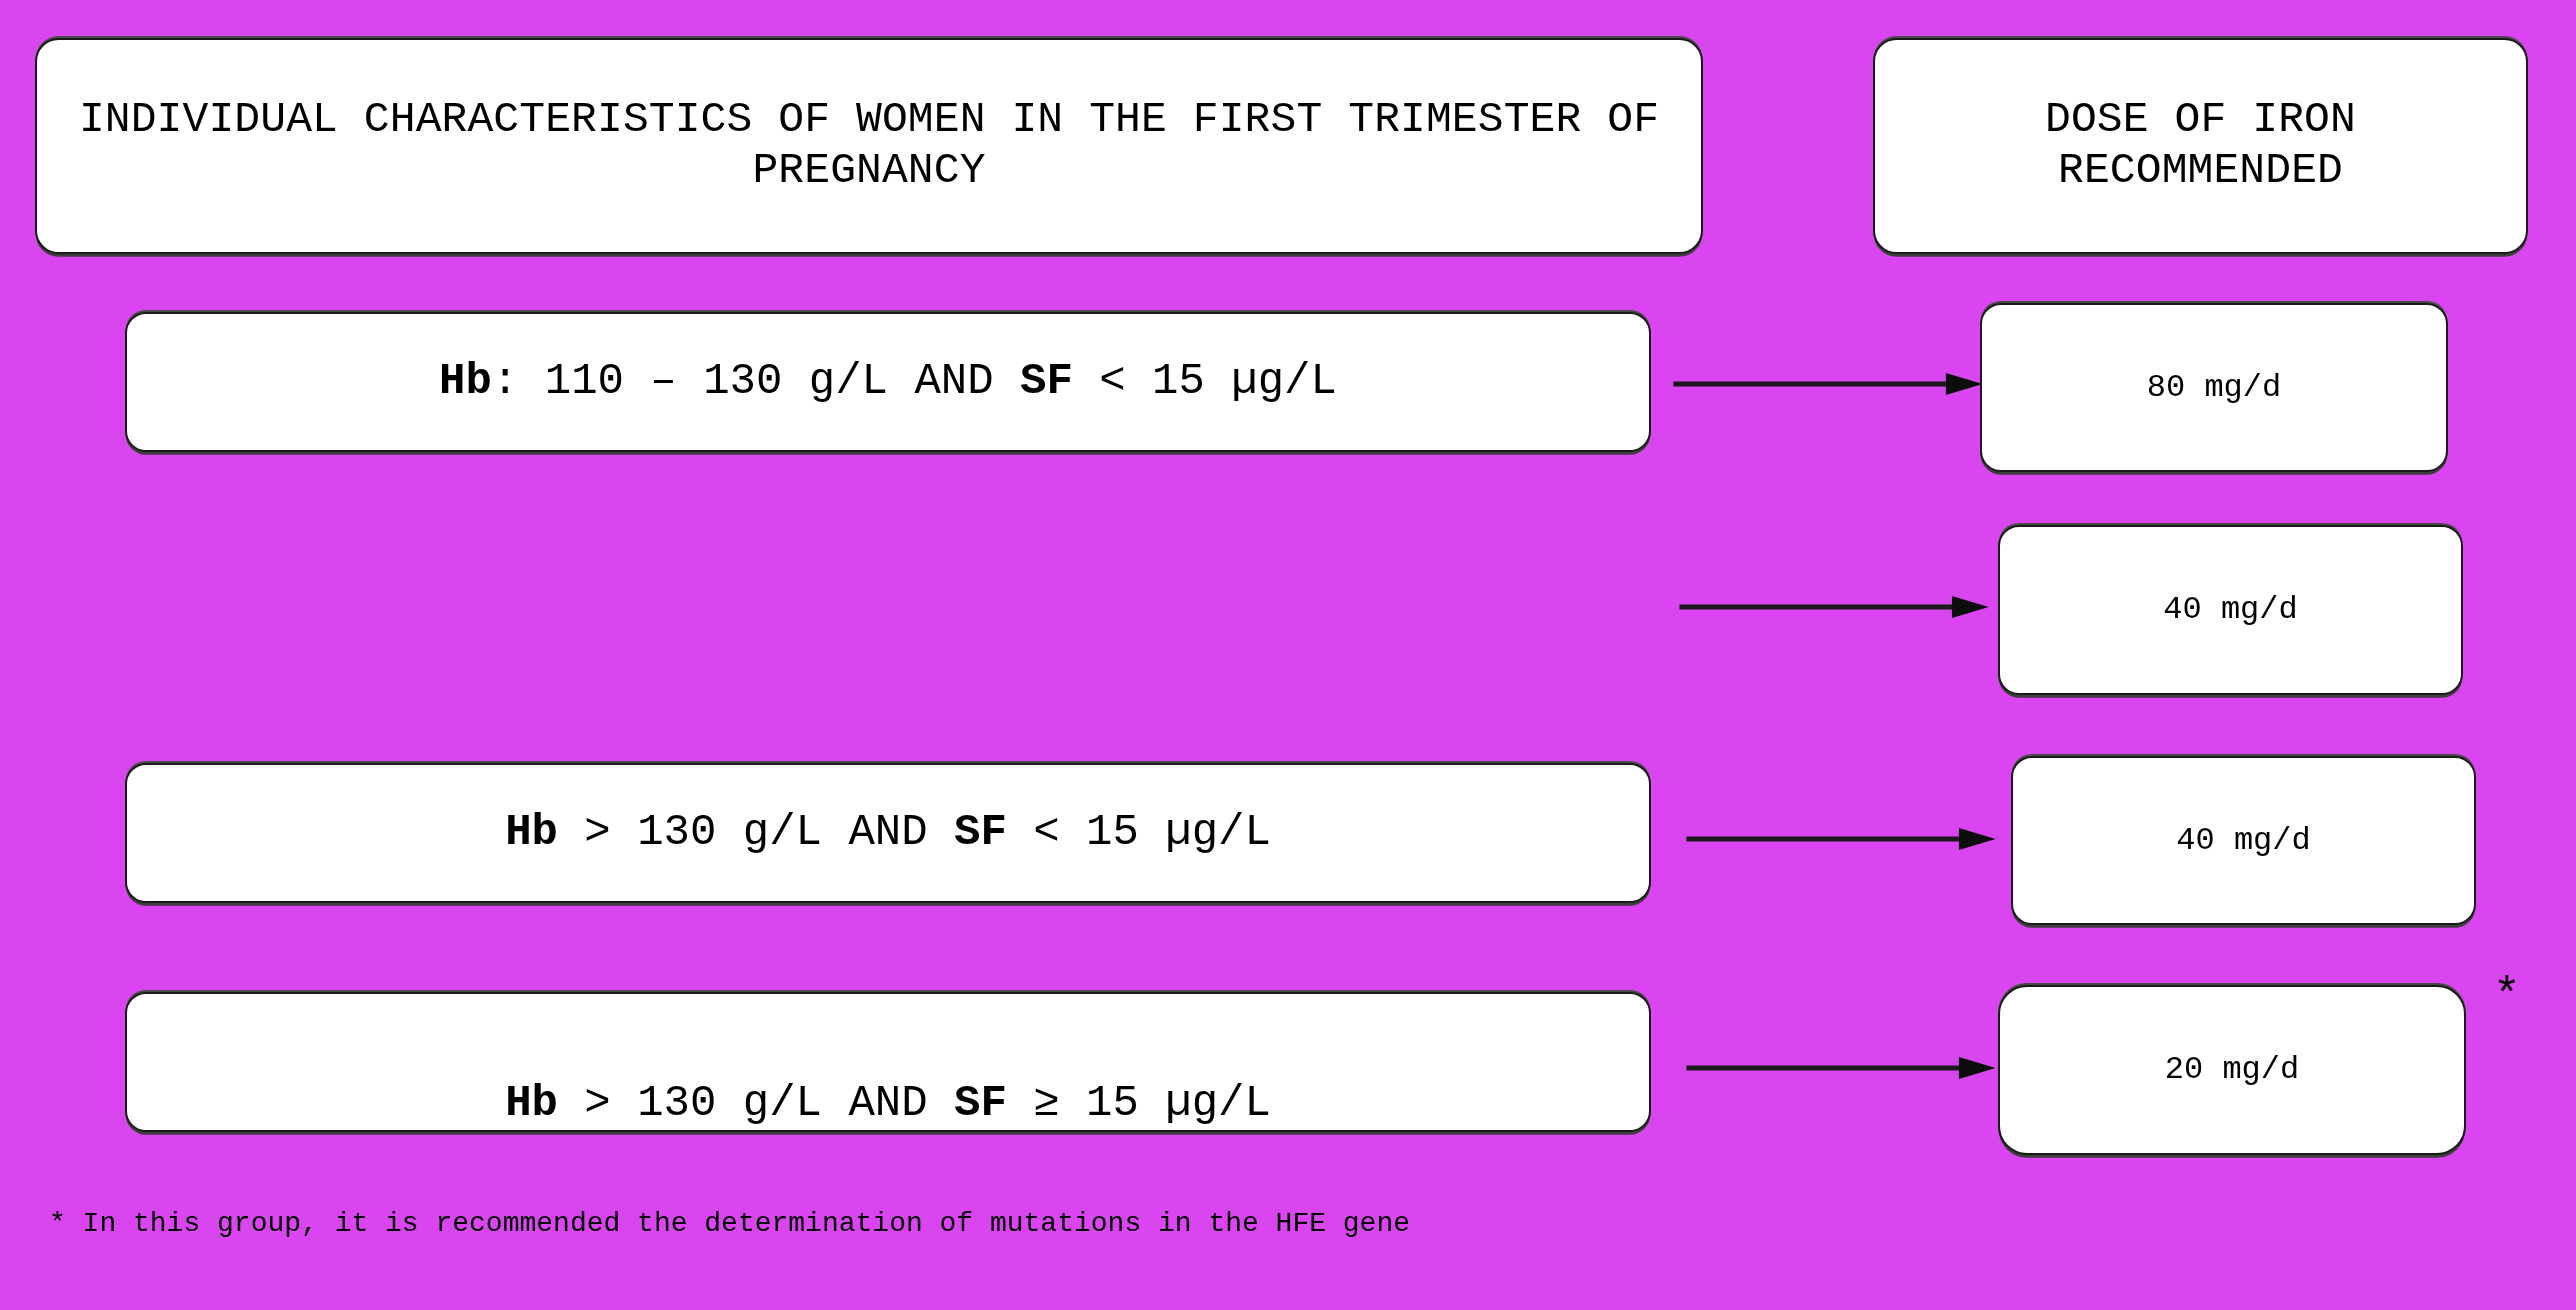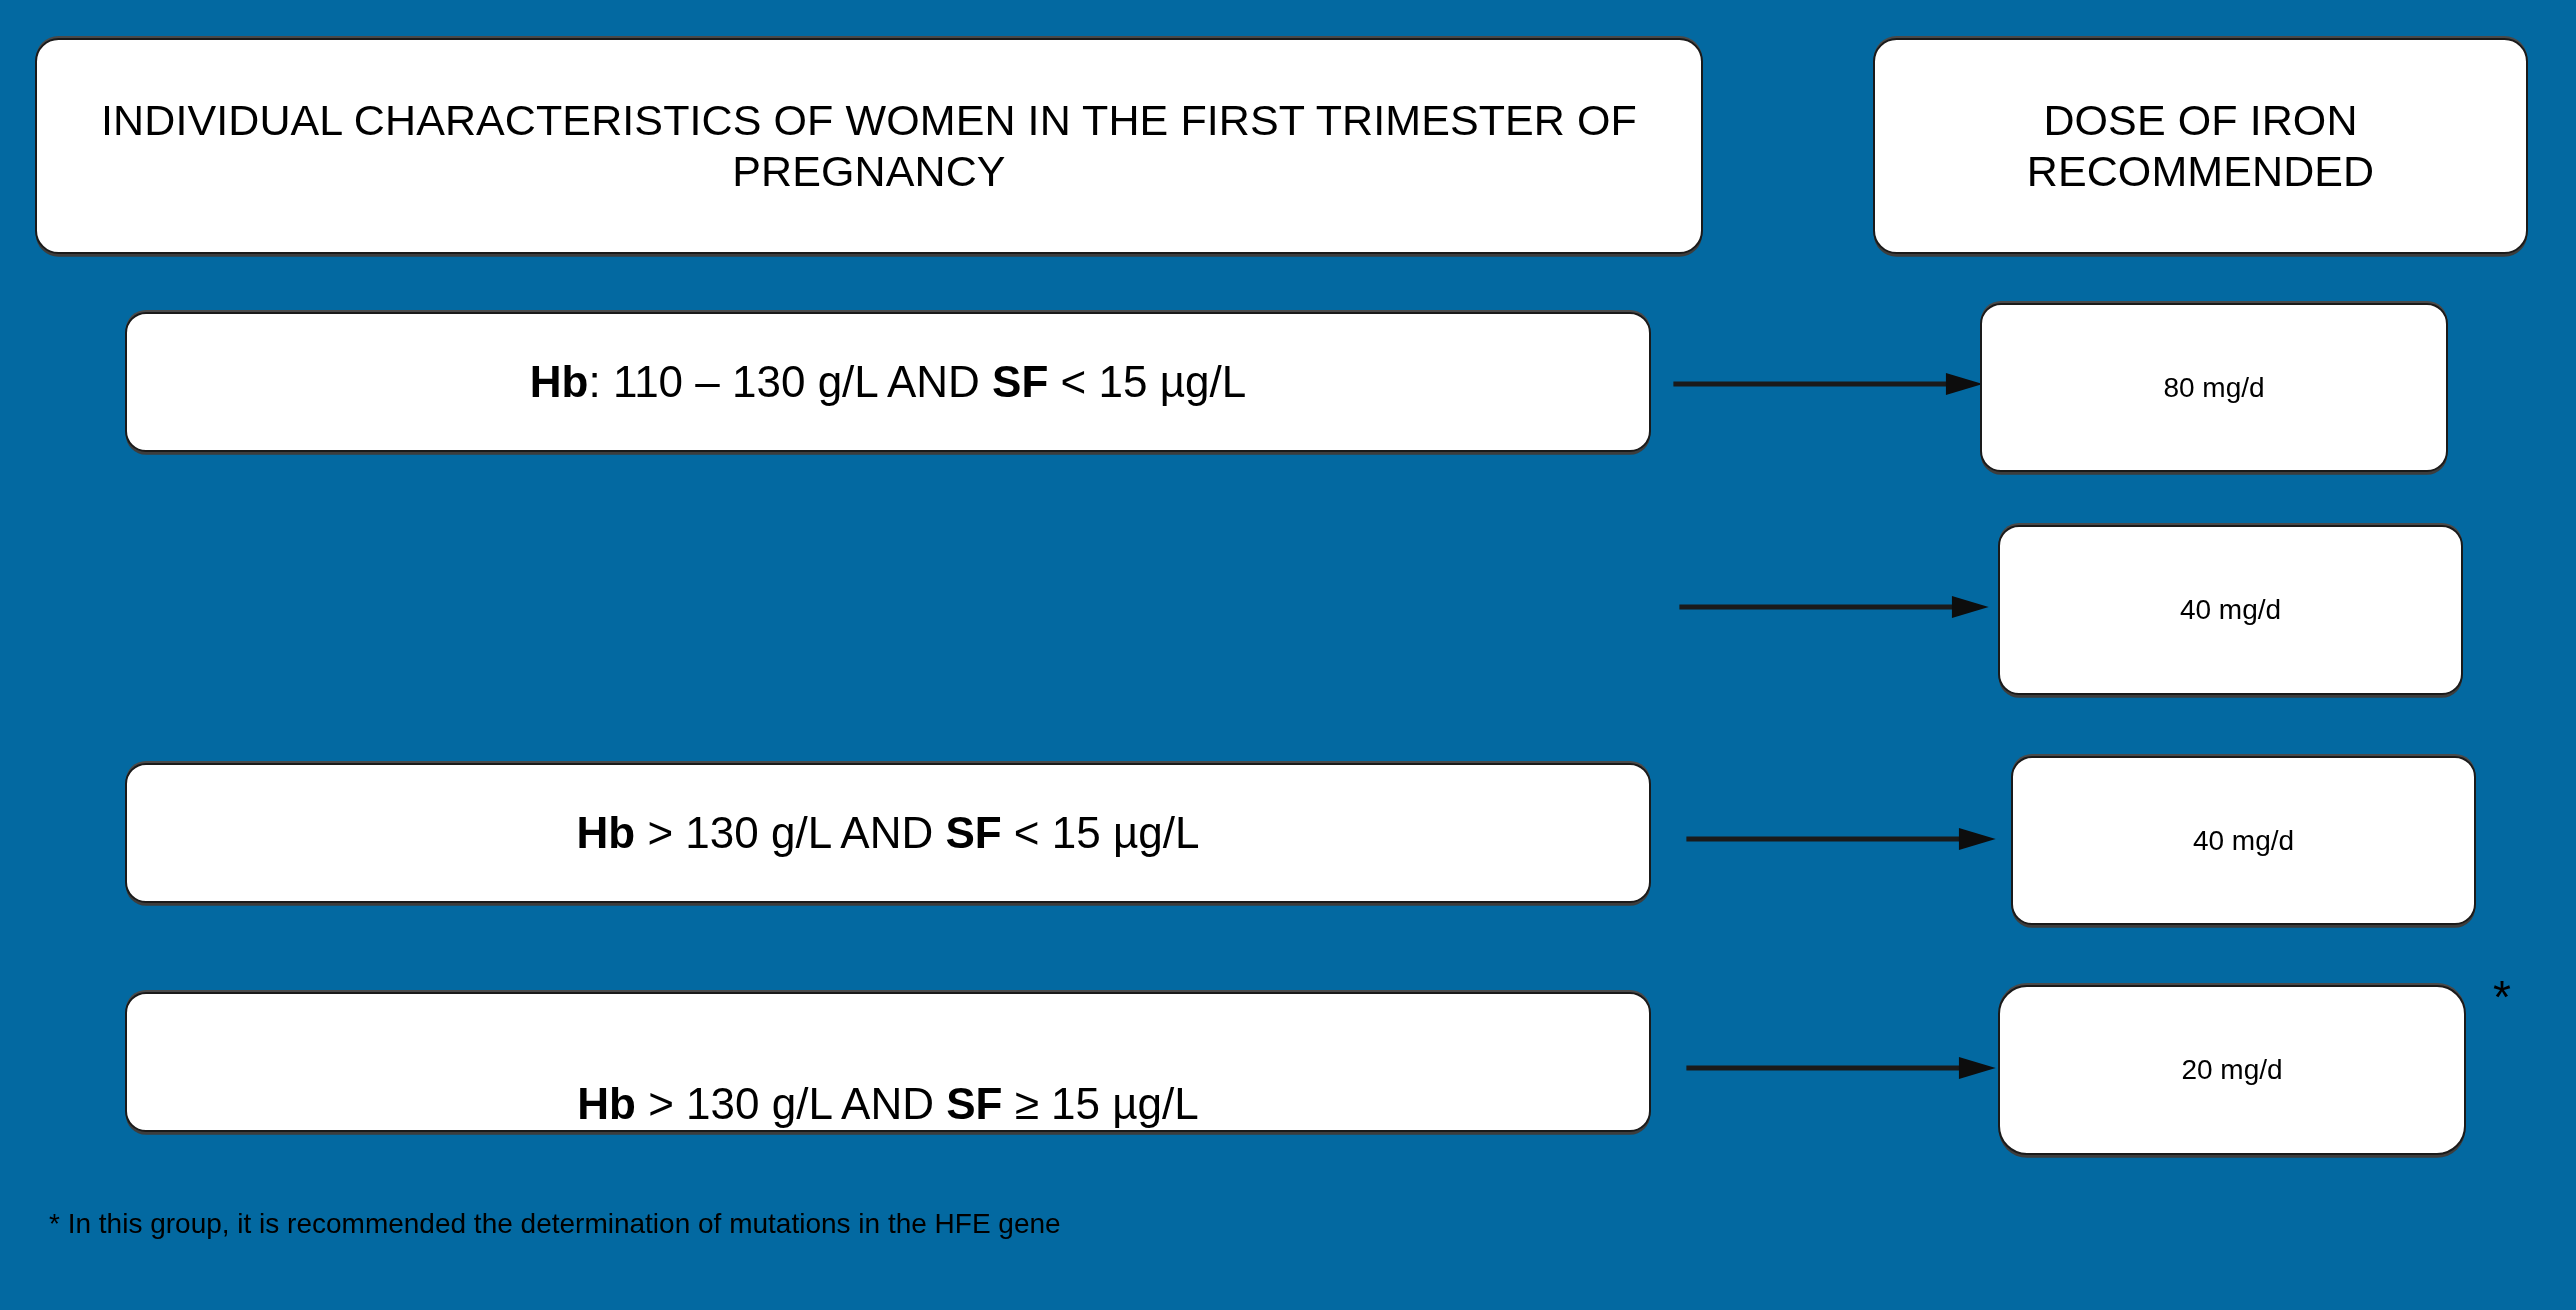--- a/index.html
+++ b/index.html
@@ -4,22 +4,22 @@
 <style>
   html, body {
     margin: 0;
     padding: 0;
     background: #ffffff;
   }
   #canvas {
     position: relative;
     width: 2576px;
     height: 1311px;
-    background: #0369a1;
-    font-family: Liberation Sans, sans-serif;
+    background: #d946ef;
+    font-family: Liberation Mono, monospace;
     color: #000000;
     overflow: hidden;
   }
 
   
   .box {
     position: absolute;
     box-sizing: border-box;
     border: 2.8px solid #1a1a1a;
     border-radius: 23.6px;
@@ -50,21 +50,21 @@
     width: 1526px;
     height: 140px;
     font-size: 44px;
     border-radius: 21px;
     padding: 0 16.6px;
   }
   .cond-box b { font-weight: bold; margin-top: 28px; }
 
   
   .dose-box {
-    font-size: 28px;
+    font-size: 32px;
     border-radius: 21px;
   }
 
   
   .arrow {
     position: absolute;
     height: 28px;
     display: block;
   }
 

